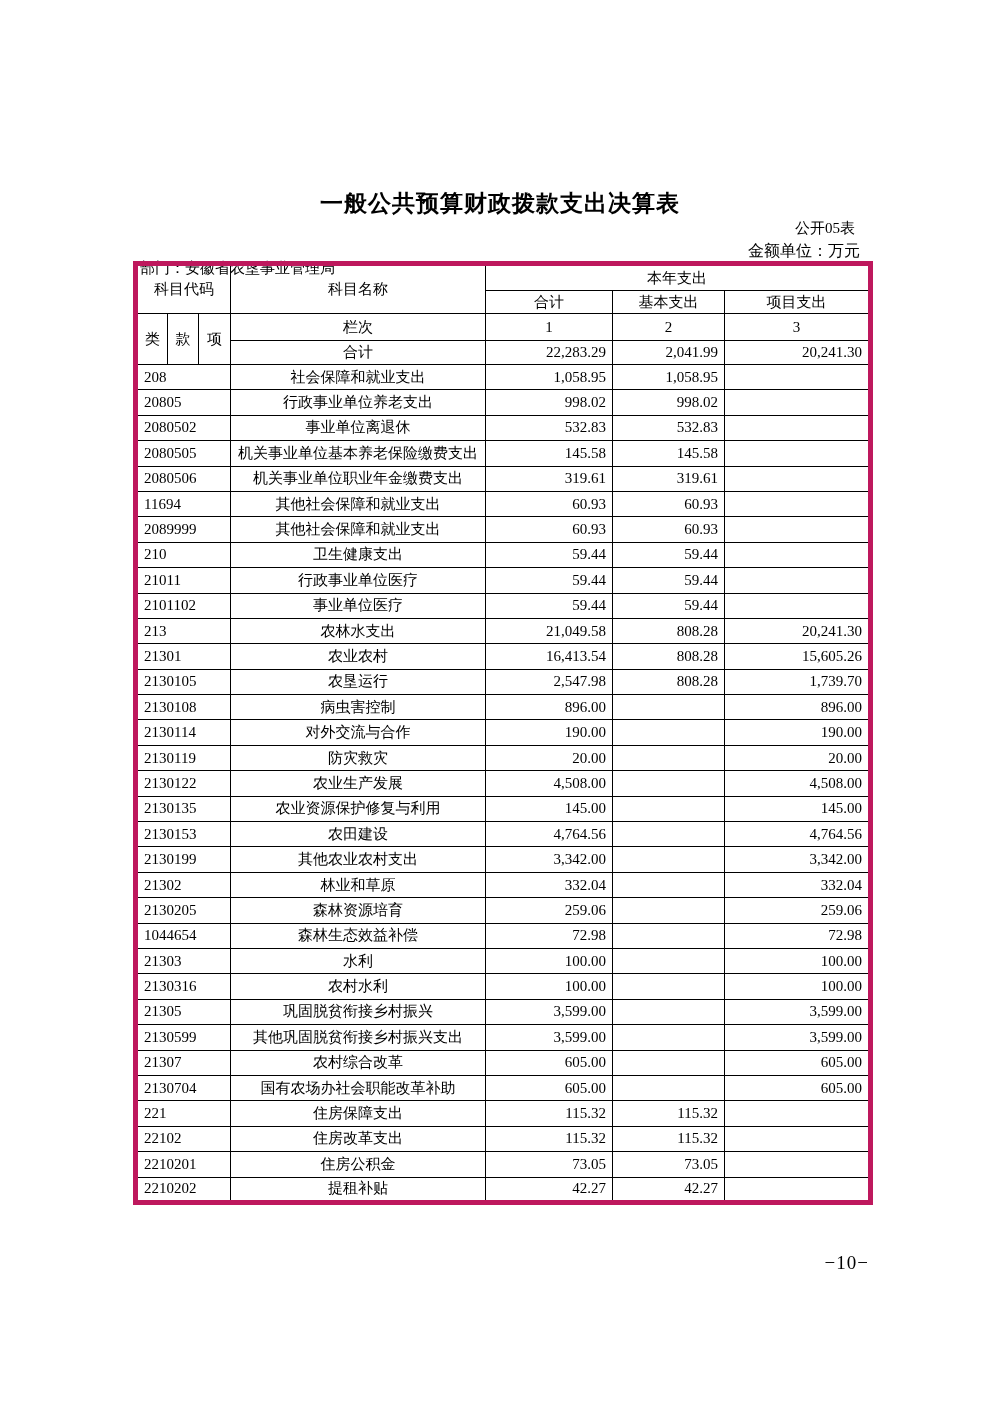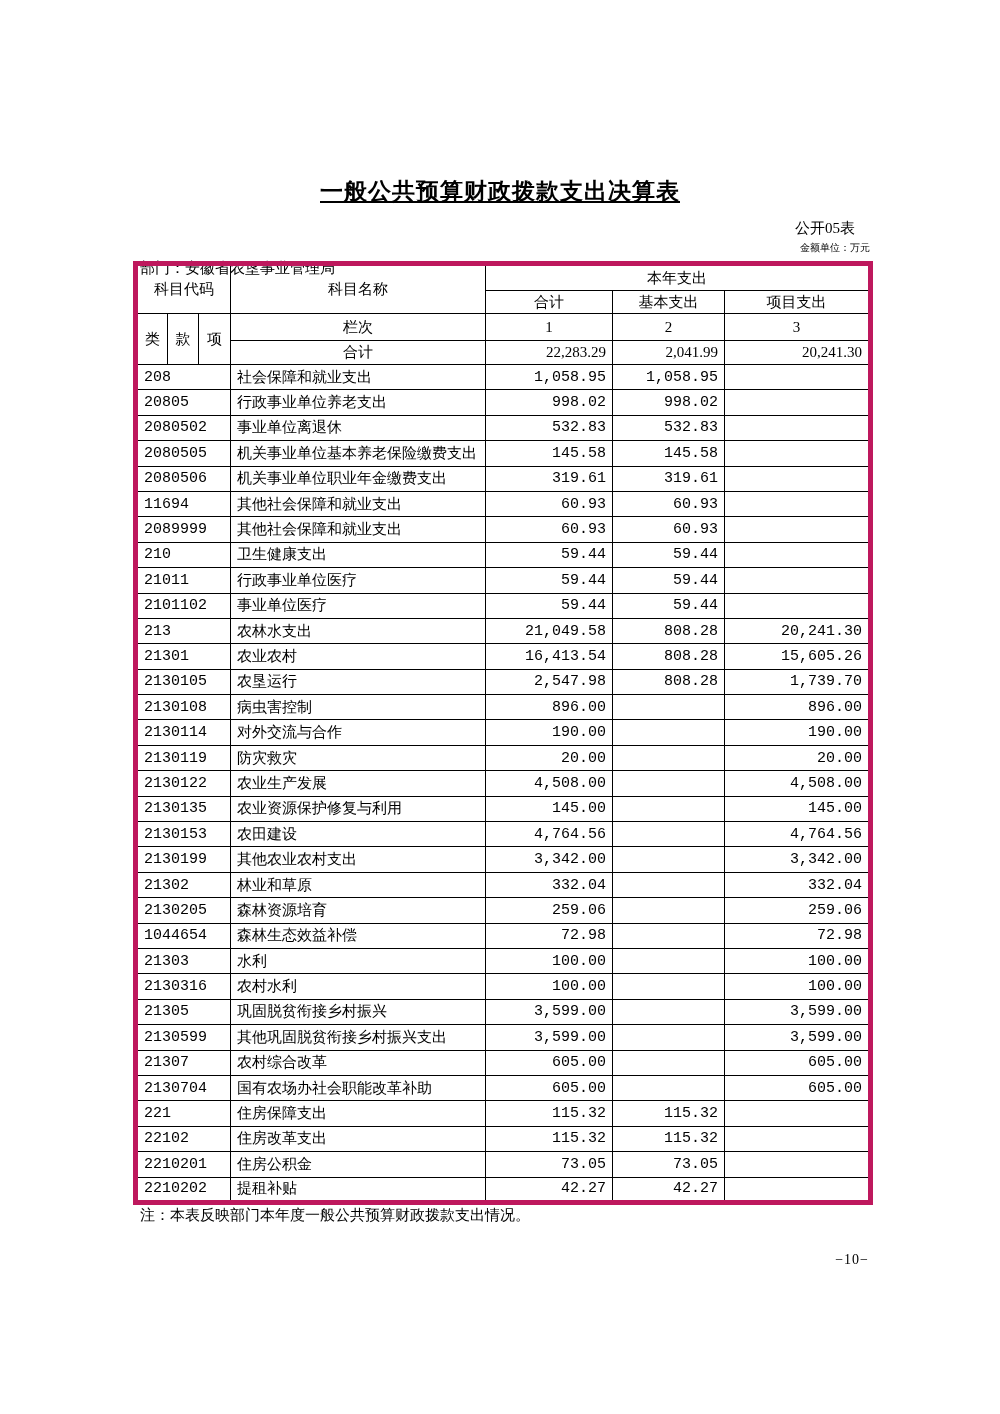--- a/index.html
+++ b/index.html
@@ -6,68 +6,68 @@
   .page {
     position:relative;
     width:1000px; height:1414px;
     margin:0 auto;
     background:#ffffff;
     color:#000;
     font-family:"Liberation Serif","DejaVu Serif",serif;
     overflow:hidden;
   }
   .doc-title {
-    position:absolute; top:176px; left:0; width:1000px;
+    position:absolute; top:188px; left:0; width:1000px;
     text-align:center;
     font-family:"Liberation Sans","DejaVu Sans",sans-serif;
-    font-weight:bold; font-size:23px; letter-spacing:1px;text-decoration:underline;
+    font-weight:bold; font-size:23px; letter-spacing:1px;
   }
   .form-label {
     position:absolute; top:219px; right:145px;
     font-size:15px;
     margin-left:24px;
   }
   .dept-line {
     position:absolute; top:259px; left:140px;
     font-size:15px;
   }
   .unit-line {
-    position:absolute; top:241px; right:130px;
-    font-size:10px;
+    position:absolute; top:241px; right:140px;
+    font-size:16px;
   }
   table.budget {
     position:absolute; top:261px; left:133px;
     width:735px;
     border-collapse:collapse; table-layout:fixed;
     border:5px solid #be185d;
   }
   table.budget td {
     border:1px solid #000;
     font-size:15px;
     padding:0 6px;
     overflow:hidden;
     white-space:nowrap;
     vertical-align:middle;
   }
   table.budget .ctr { text-align:center; padding:0 2px; }
   table.budget .num { text-align:right; }
   table.budget .code { text-align:left; }
-  table.budget .name { text-align:left; }
+  table.budget .name { text-align:center; }
   tr.hr1 { height:27px; }
   tr.hr2 { height:23px; }
   tr.hr3 { height:27px; }
   tr.hr4 { height:24px; }
-  tbody.rows tr { height:25.4px;font-family:Liberation Mono, monospace; }
+  tbody.rows tr { height:25.4px; }
   .note-line {
     position:absolute; top:1206px; left:140px;
     font-size:15px;
   }
   .page-number {
     position:absolute; top:1252px; right:131px;
-    font-size:14px;
+    font-size:19px;
     letter-spacing:1px;
   }
 </style>
 </head>
 <body>
 
 <div class="page">
 
   <div class="doc-title">一般公共预算财政拨款支出决算表</div>
 
@@ -341,17 +341,16 @@
         <tr>
           <td colspan="3" class="code">2210202</td>
           <td class="name">提租补贴</td>
           <td class="num">42.27</td>
           <td class="num">42.27</td>
           <td class="num"></td>
         </tr>
       </tbody>
   </table>
 
-  <div class="note-line">注：本表反映部门本年度一般公共预算财政拨款支出情况。</div>
 
   <div class="page-number">−10−</div>
 
 </div>
 
 </body></html>

